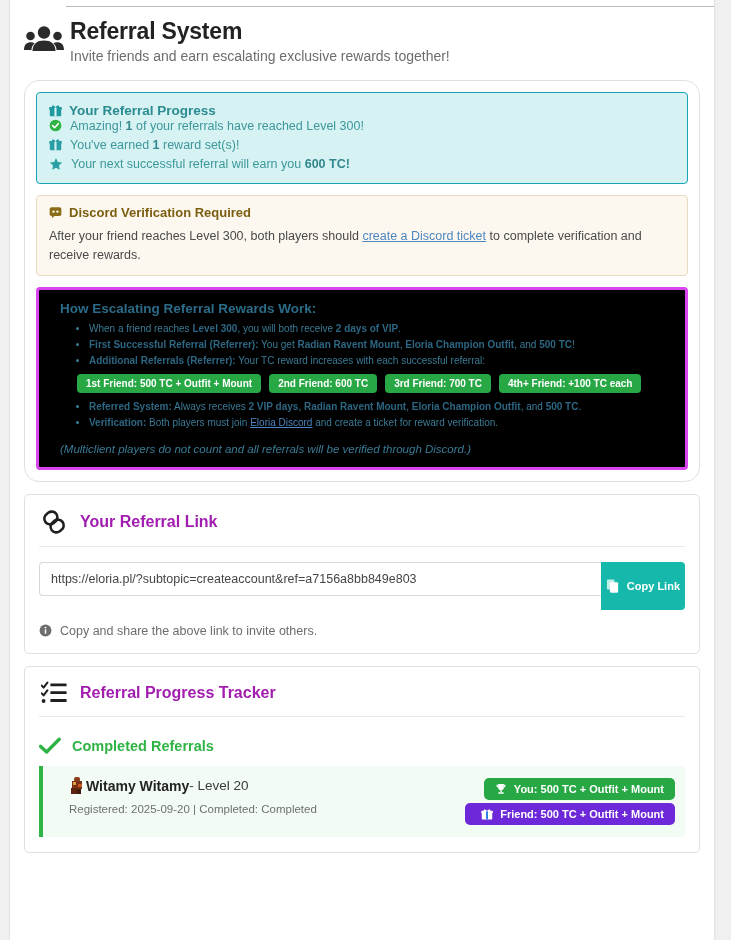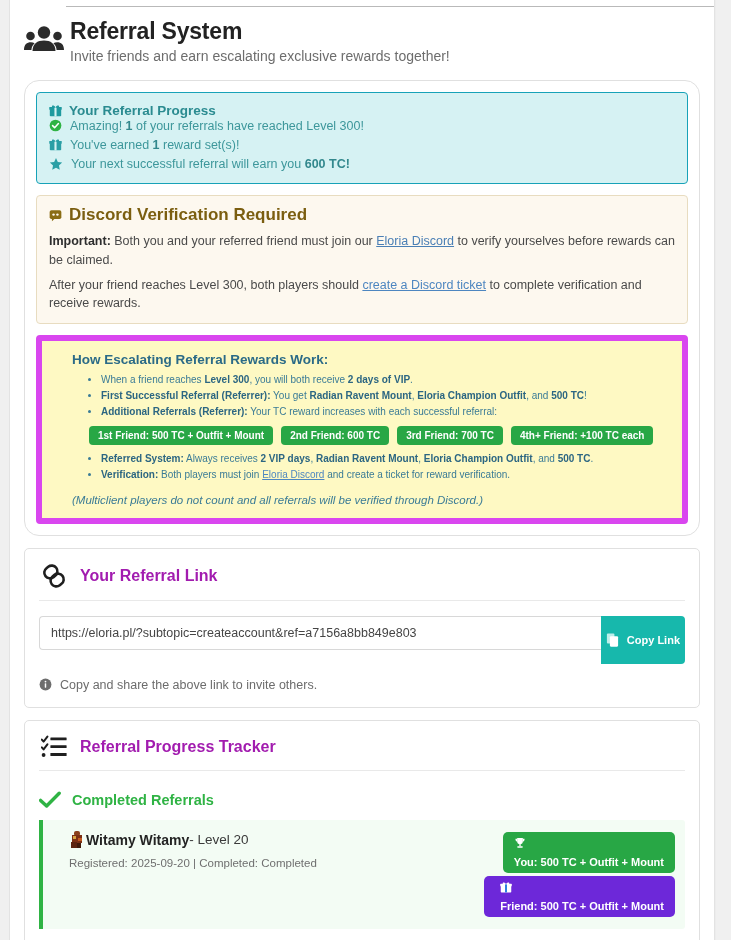--- a/index.html
+++ b/index.html
@@ -66,33 +66,33 @@
   .ic { flex:0 0 auto; display:inline-flex; align-items:center; justify-content:center; }
 
   
   .alert-discord {
     margin-top:11px;
     border:1px solid #e8dcc0;
     background:#fdf8ef;
     border-radius:4px;
     padding:9px 12px 11px 12px;
   }
-  .ad-title { font-size:17px; font-weight:bold; color:#7b5e10; display:flex; align-items:center; gap:7px; }
+  .ad-title { font-size:13px; font-weight:bold; color:#7b5e10; display:flex; align-items:center; gap:7px; }
   .ad-p { font-size:12.5px; color:#4a4a4a; margin:7px 0 0 0; line-height:1.45; }
   .ad-p b { color:#2e2e2e; }
   .lnk { color:#4a7fb5; }
   .lnk2 { color:#4d86c0; }
 
   
   .panel-info {
     margin-top:11px;
-    border:6px solid #d946ef;
-    background:#fef9c3;
+    border:3px solid #d946ef;
+    background:#000000;
     border-radius:4px;
-    padding:11px 13px 12px 30px;
+    padding:11px 13px 12px 21px;
     color:#31708f;
   }
   .pi-title { font-size:13.5px; font-weight:bold; color:#2b6b87; margin-bottom:5px; }
   .pi-list { margin:0; padding-left:29px; }
   .pi-list li { font-size:10px; line-height:1.62; color:#3a7b96; }
   .pi-list li b { color:#2c6682; }
   .pi-list li::marker { color:#3a7b96; }
   .badge-row { display:flex; gap:8px; margin:5px 0 6px 17px; flex-wrap:wrap; }
   .badge {
     background:#28a745; color:#fff; font-size:10px; font-weight:bold;
@@ -139,21 +139,21 @@
     display:flex; align-items:flex-start; justify-content:space-between; gap:10px;
   }
   .ref-left { padding-left:12px; }
   .ref-name-row { display:flex; align-items:center; }
   .ref-name { font-size:14px; font-weight:bold; color:#232323; }
   .ref-level { font-size:13.5px; color:#3a3a3a; font-weight:normal; }
   .ref-meta { font-size:11.5px; color:#6f6f6f; margin-top:7px; }
   .ref-right { display:flex; flex-direction:column; align-items:flex-end; gap:3px; padding-top:2px; }
   .pill {
     display:flex; align-items:flex-start; gap:7px; color:#fff;
-    font-size:11px; font-weight:bold; border-radius:5px; padding:5px 11px; white-space:nowrap;flex-direction:column;
+    font-size:11px; font-weight:bold; border-radius:5px; padding:5px 11px; white-space:nowrap;
   }
   .pill-you { background:#28a745; }
   .pill-friend { background:#6d28d9;padding-left:16px; }
 
   .sprite { width:17px; height:20px; position:relative; flex:0 0 auto; }
   .sprite i { position:absolute; display:block; }
 </style>
 </head>
 <body>
 
@@ -235,21 +235,20 @@
         <span class="ic">
           <svg width="13" height="13" viewBox="0 0 16 16">
               <rect x="0.8" y="1.6" width="14.4" height="10.6" rx="2.2" fill="#8a6d14"></rect>
               <path d="M3.6 11.8 L3.6 15 L7.3 11.8 Z" fill="#8a6d14"></path>
               <circle cx="5.6" cy="6.9" r="1.5" fill="#fdf8ef"></circle>
               <circle cx="10.4" cy="6.9" r="1.5" fill="#fdf8ef"></circle>
             </svg>
         </span>
         <span>Discord Verification Required</span>
       </div>
-      <p class="ad-p"><b>Important:</b><span> Both you and your referred friend must join our </span><a class="lnk" href="#">Eloria Discord</a><span> to verify yourselves before rewards can be claimed.</span></p>
       <p class="ad-p"><span>After your friend reaches Level 300, both players should </span><a class="lnk2" href="#">create a Discord ticket</a><span> to complete verification and receive rewards.</span></p>
     </div>
 
     <div class="panel-info">
       <div class="pi-title">How Escalating Referral Rewards Work:</div>
       <ul class="pi-list">
         <li><span>When a friend reaches </span><b>Level 300</b><span>, you will both receive </span><b>2 days of VIP</b><span>.</span></li>
         <li><b>First Successful Referral (Referrer):</b><span> You get </span><b>Radian Ravent Mount</b><span>, </span><b>Eloria Champion Outfit</b><span>, and </span><b>500 TC</b><span>!</span></li>
         <li><b>Additional Referrals (Referrer):</b><span> Your TC reward increases with each successful referral:</span></li>
       </ul>

